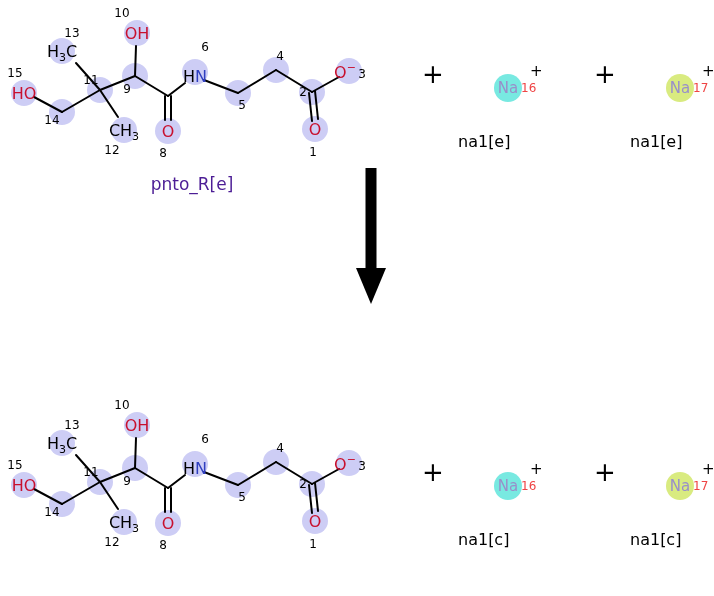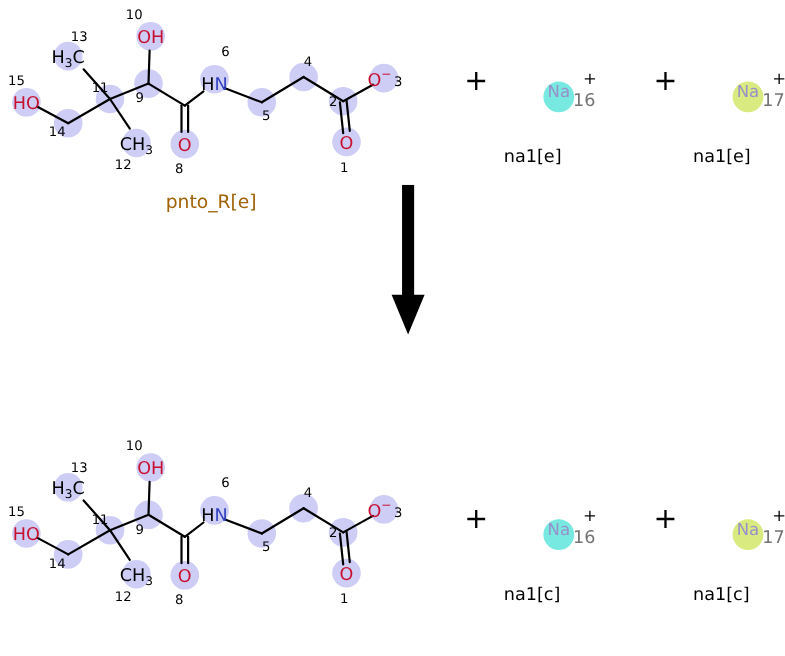--- a/index.html
+++ b/index.html
@@ -1,28 +1,28 @@
 <!DOCTYPE html>
 <html><head>
 <meta charset="utf-8">
 <style>
   * { margin:0; padding:0; box-sizing:border-box; }
   html,body { background:#ffffff; }
   body { font-family:"DejaVu Sans","Liberation Sans",sans-serif; }
   #canvas { position:relative; width:714px; height:596px; background:#ffffff; overflow:hidden; }
   #canvas > * { position:absolute; }
   .molecule { display:block; }
-  .species-label { width:200px; text-align:center; font-size:17px; color:#a16207; }
+  .species-label { width:200px; text-align:center; font-size:17px; color:#4c1d95; }
   .ion-label { width:100px; text-align:left; font-size:16px; color:#000; }
   .plus { font-size:26px; color:#000; width:26px; text-align:center; line-height:1.3; }
   .ion { width:28px; height:28px; }
   .ion-circle { position:absolute; left:0; top:0; width:28px; height:28px; border-radius:50%;
-                display:flex; justify-content:center; }
+                display:flex; align-items:center; justify-content:center; }
   .ion-symbol { font-size:15px; }
-  .ion-number { position:absolute; left:27px; top:7px; font-size:16px; color:#737373; }
+  .ion-number { position:absolute; left:27px; top:7px; font-size:12px; color:#ef4444; }
   .ion-charge { position:absolute; left:36px; top:-12px; font-size:15px; color:#000; }
   svg text { font-family:"DejaVu Sans","Liberation Sans",sans-serif; }
 </style>
 </head>
 <body>
 
 <div id="canvas">
 
   <svg class="molecule" viewBox="0 0 380 165" style="left:0; top:0; width:380px; height:165px;">
       <circle cx="137" cy="33" r="13" fill="#cdcdf5"></circle>

